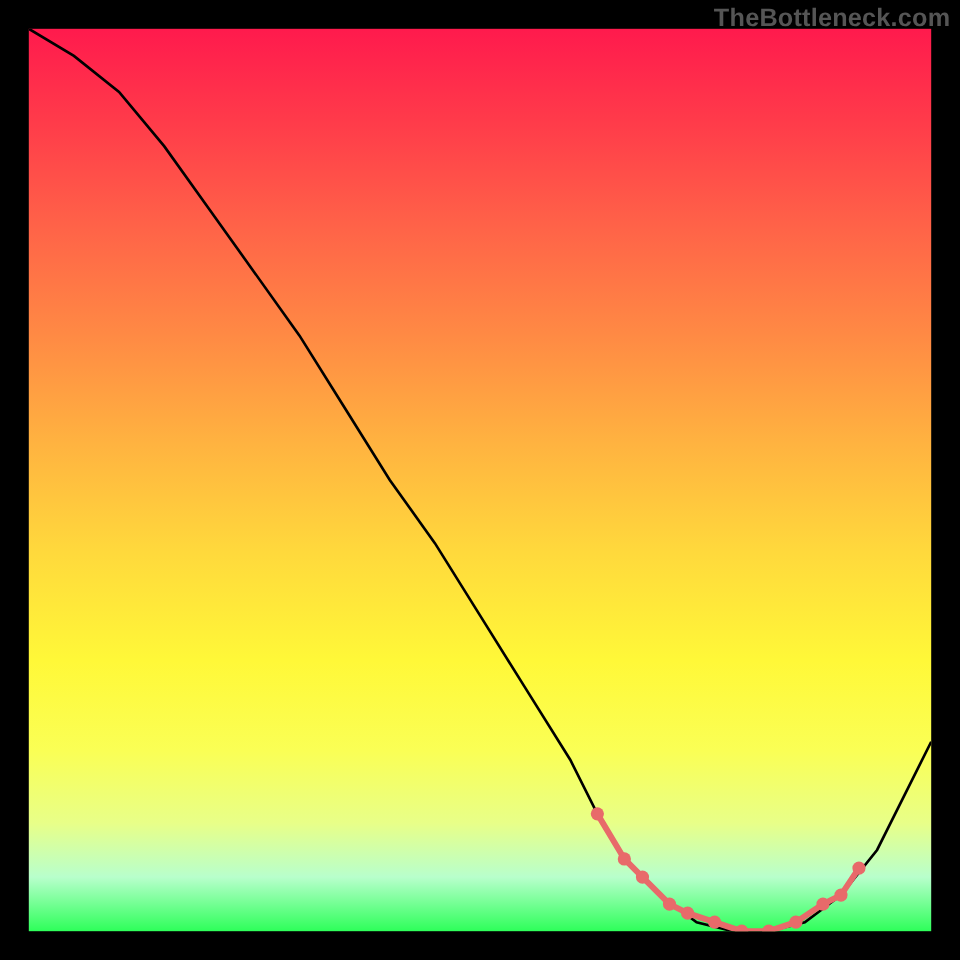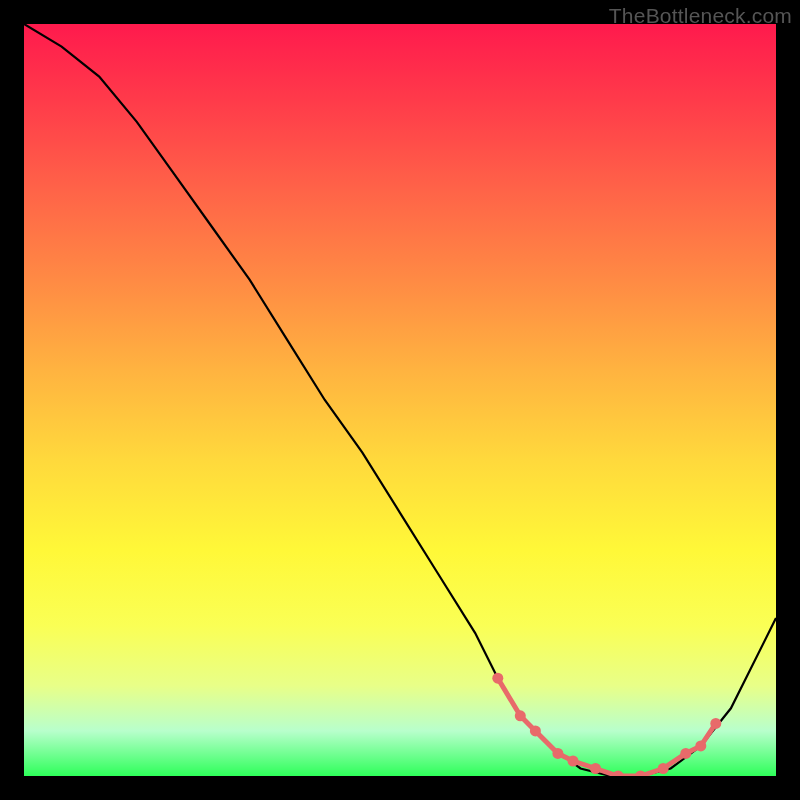--- a/index.html
+++ b/index.html
@@ -22,21 +22,21 @@
       #e8ff88 88%,
       #b8ffcc 94%,
       #2eff5a 100%);
   }
   .watermark {
     position: absolute;
     top: 4px;
     right: 8px;
     color: #555;
     font-size: 21px;
-    font-weight: 400;
+    font-weight: 700;
     letter-spacing: 0.2px;
   }
   svg.curve { position: absolute; left: 0; top: 0; width: 752px; height: 752px; }
 </style>
 </head>
 <body>
 
 <div class="plot-area">
   <svg class="curve" viewBox="0 0 752 752" preserveAspectRatio="none">
     <g>

